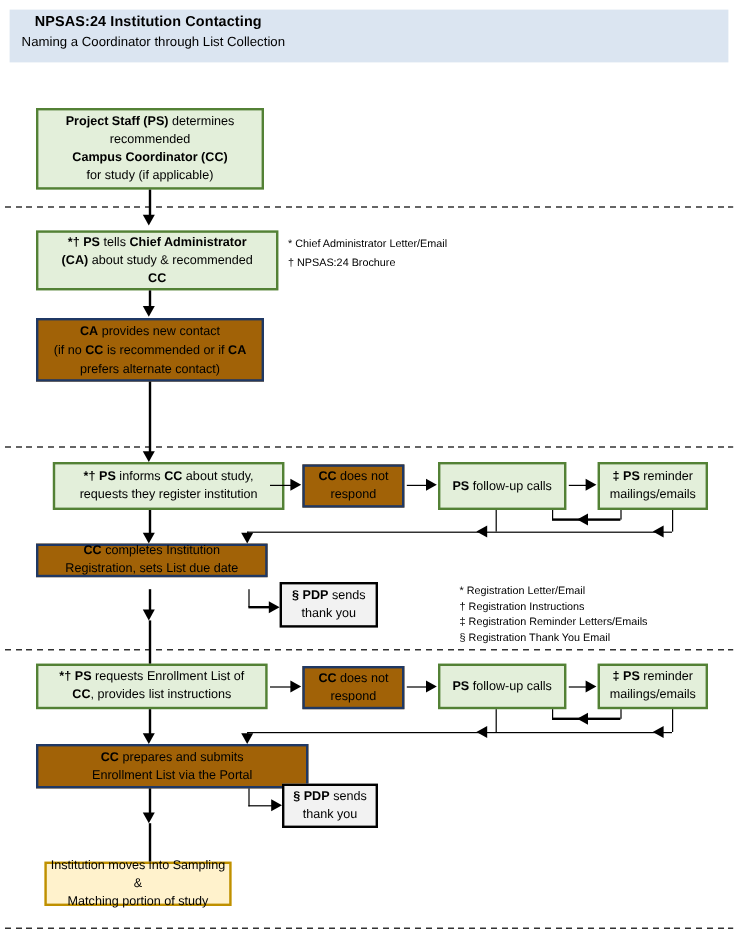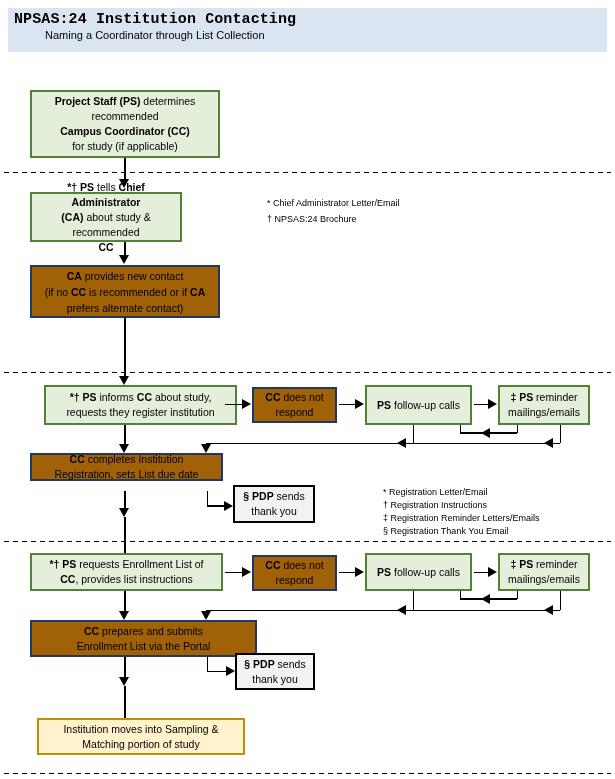--- a/index.html
+++ b/index.html
@@ -1,55 +1,55 @@
 <!DOCTYPE html>
 <html><head>
 <meta charset="utf-8">
 <style>
   html,body{margin:0;padding:0;background:#fff;}
   #stage{position:relative;width:615px;height:779px;background:#fff;overflow:hidden;
          font-family:"Liberation Sans",sans-serif;color:#000;}
   .band{position:absolute;left:8px;top:8px;width:599px;height:44px;background:#dbe5f1;}
-  .title{position:absolute;left:14px;top:11px;font-size:15px;font-weight:bold;letter-spacing:.1px;font-family:Liberation Mono, monospace;}
-  .subtitle{position:absolute;left:18px;top:29px;font-size:11px;margin-left:27px;}
+  .title{position:absolute;left:29px;top:11px;font-size:12px;font-weight:bold;letter-spacing:.1px;}
+  .subtitle{position:absolute;left:18px;top:29px;font-size:11px;}
   .dash{position:absolute;left:4px;width:607px;height:1px;
         background:repeating-linear-gradient(90deg,#000 0 5px,transparent 5px 9px);}
   .box{position:absolute;box-sizing:border-box;display:flex;align-items:center;justify-content:center;
        text-align:center;font-size:10.5px;line-height:15px;padding:2px;}
   .green{background:#e3efda;border:2px solid #538135;}
   .blue{background:#a16207;border:2px solid #1f3864;}
   .gray{background:#f2f2f2;border:2px solid #000;}
   .orange{background:#fff2cc;border:2px solid #bf9000;}
   .ln{position:absolute;background:#000;}
   .v{width:1.5px;} .h{height:1.5px;}
   .ah{position:absolute;width:0;height:0;}
   .ah.d{border-left:5px solid transparent;border-right:5px solid transparent;border-top:9px solid #000;}
   .ah.r{border-top:5px solid transparent;border-bottom:5px solid transparent;border-left:9px solid #000;}
   .ah.l{border-top:5px solid transparent;border-bottom:5px solid transparent;border-right:9px solid #000;}
   .note{position:absolute;font-size:9px;line-height:13px;white-space:nowrap;}
-  .note.wide{line-height:15.5px;margin-left:27px;}
+  .note.wide{line-height:15.5px;}
 </style>
 </head>
 <body>
 
 <div id="stage">
 
   <div class="band"></div>
   <div class="title">NPSAS:24 Institution Contacting</div>
   <div class="subtitle">Naming a Coordinator through List Collection</div>
 
   <div class="dash" style="top:172px"></div>
   <div class="dash" style="top:372px"></div>
   <div class="dash" style="top:541px"></div>
   <div class="dash" style="top:773px"></div>
 
   <div class="box green" style="left:30px;top:90px;width:190px;height:68px">
       <span><b>Project Staff (PS)</b> determines<br>recommended<br><b>Campus Coordinator (CC)</b><br>for study (if applicable)</span>
     </div>
-  <div class="box green" style="left:30px;top:192px;width:152px;height:50px">
+  <div class="box green" style="left:30px;top:192px;width:202px;height:50px">
       <span><b>*†</b> <b>PS</b> tells <b>Chief Administrator</b><br><b>(CA)</b> about study &amp; recommended<br><b>CC</b></span>
     </div>
   <div class="box blue" style="left:30px;top:265px;width:190px;height:53px;line-height:16px">
       <span><b>CA</b> provides new contact<br>(if no <b>CC</b> is recommended or if <b>CA</b><br>prefers alternate contact)</span>
     </div>
 
   <div class="box green" style="left:44px;top:385px;width:193px;height:40px">
       <span><b>*†</b> <b>PS</b> informs <b>CC</b> about study,<br>requests they register institution</span>
     </div>
   <div class="box blue" style="left:252px;top:387px;width:85px;height:36px">
@@ -80,21 +80,21 @@
   <div class="box green" style="left:498px;top:553px;width:92px;height:38px">
       <span><b>‡ PS</b> reminder<br>mailings/emails</span>
     </div>
   <div class="box blue" style="left:30px;top:620px;width:227px;height:37px">
       <span><b>CC</b> prepares and submits<br>Enrollment List via the Portal</span>
     </div>
   <div class="box gray" style="left:235px;top:653px;width:80px;height:37px">
       <span><b>§ PDP</b> sends<br>thank you</span>
     </div>
 
-  <div class="box orange" style="left:37px;top:718px;width:208px;height:37px">
+  <div class="box orange" style="left:37px;top:718px;width:156px;height:37px">
       <span>Institution moves into Sampling &amp;<br>Matching portion of study</span>
     </div>
 
   <div class="note wide" style="left:240px;top:196px">* Chief Administrator Letter/Email<br>† NPSAS:24 Brochure</div>
   <div class="note" style="left:383px;top:486px">* Registration Letter/Email<br>† Registration Instructions<br>‡ Registration Reminder Letters/Emails<br>§ Registration Thank You Email</div>
 
   <div class="ln v" style="left:124px;top:158px;height:22px"></div>
   <div class="ah d" style="left:119px;top:179px"></div>
   <div class="ln v" style="left:124px;top:242px;height:14px"></div>
   <div class="ah d" style="left:119px;top:255px"></div>

